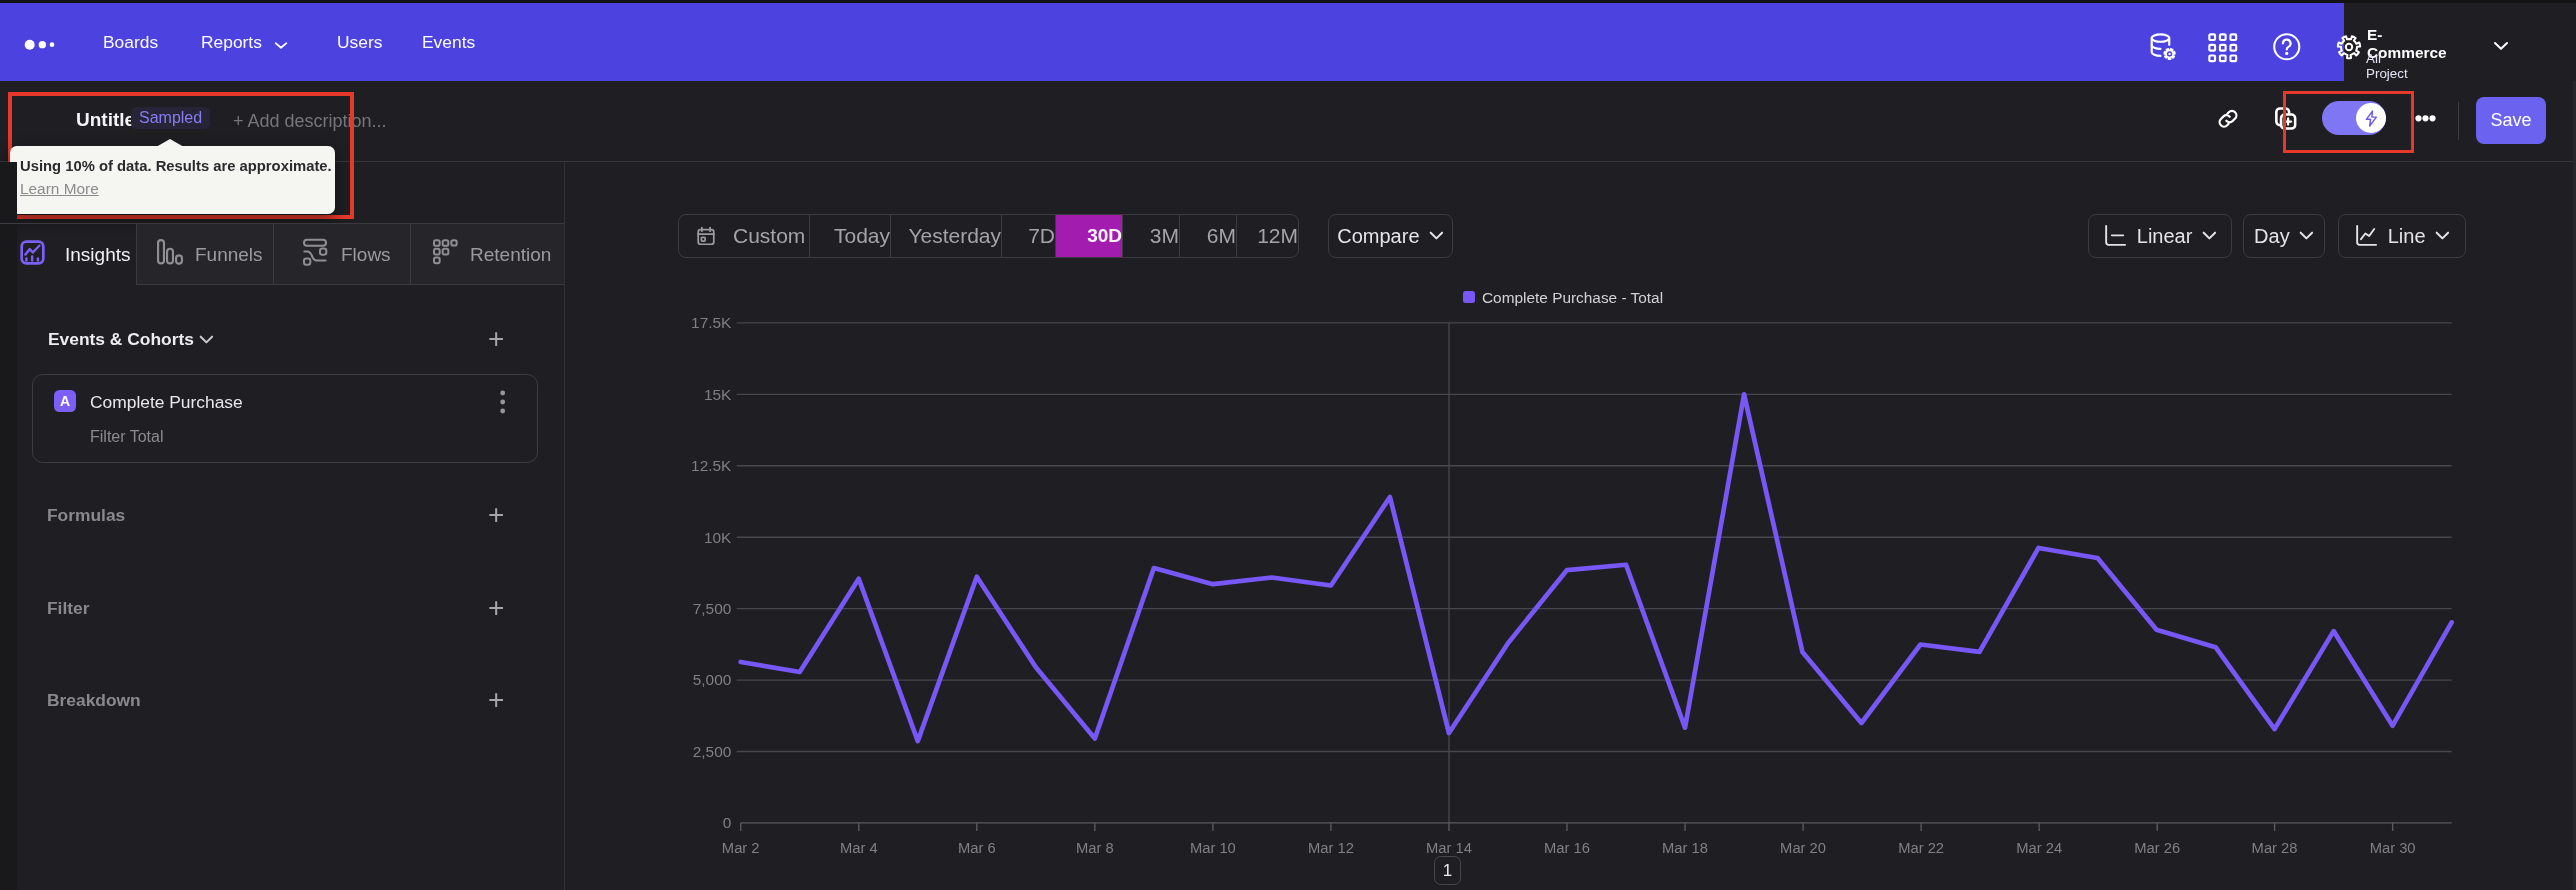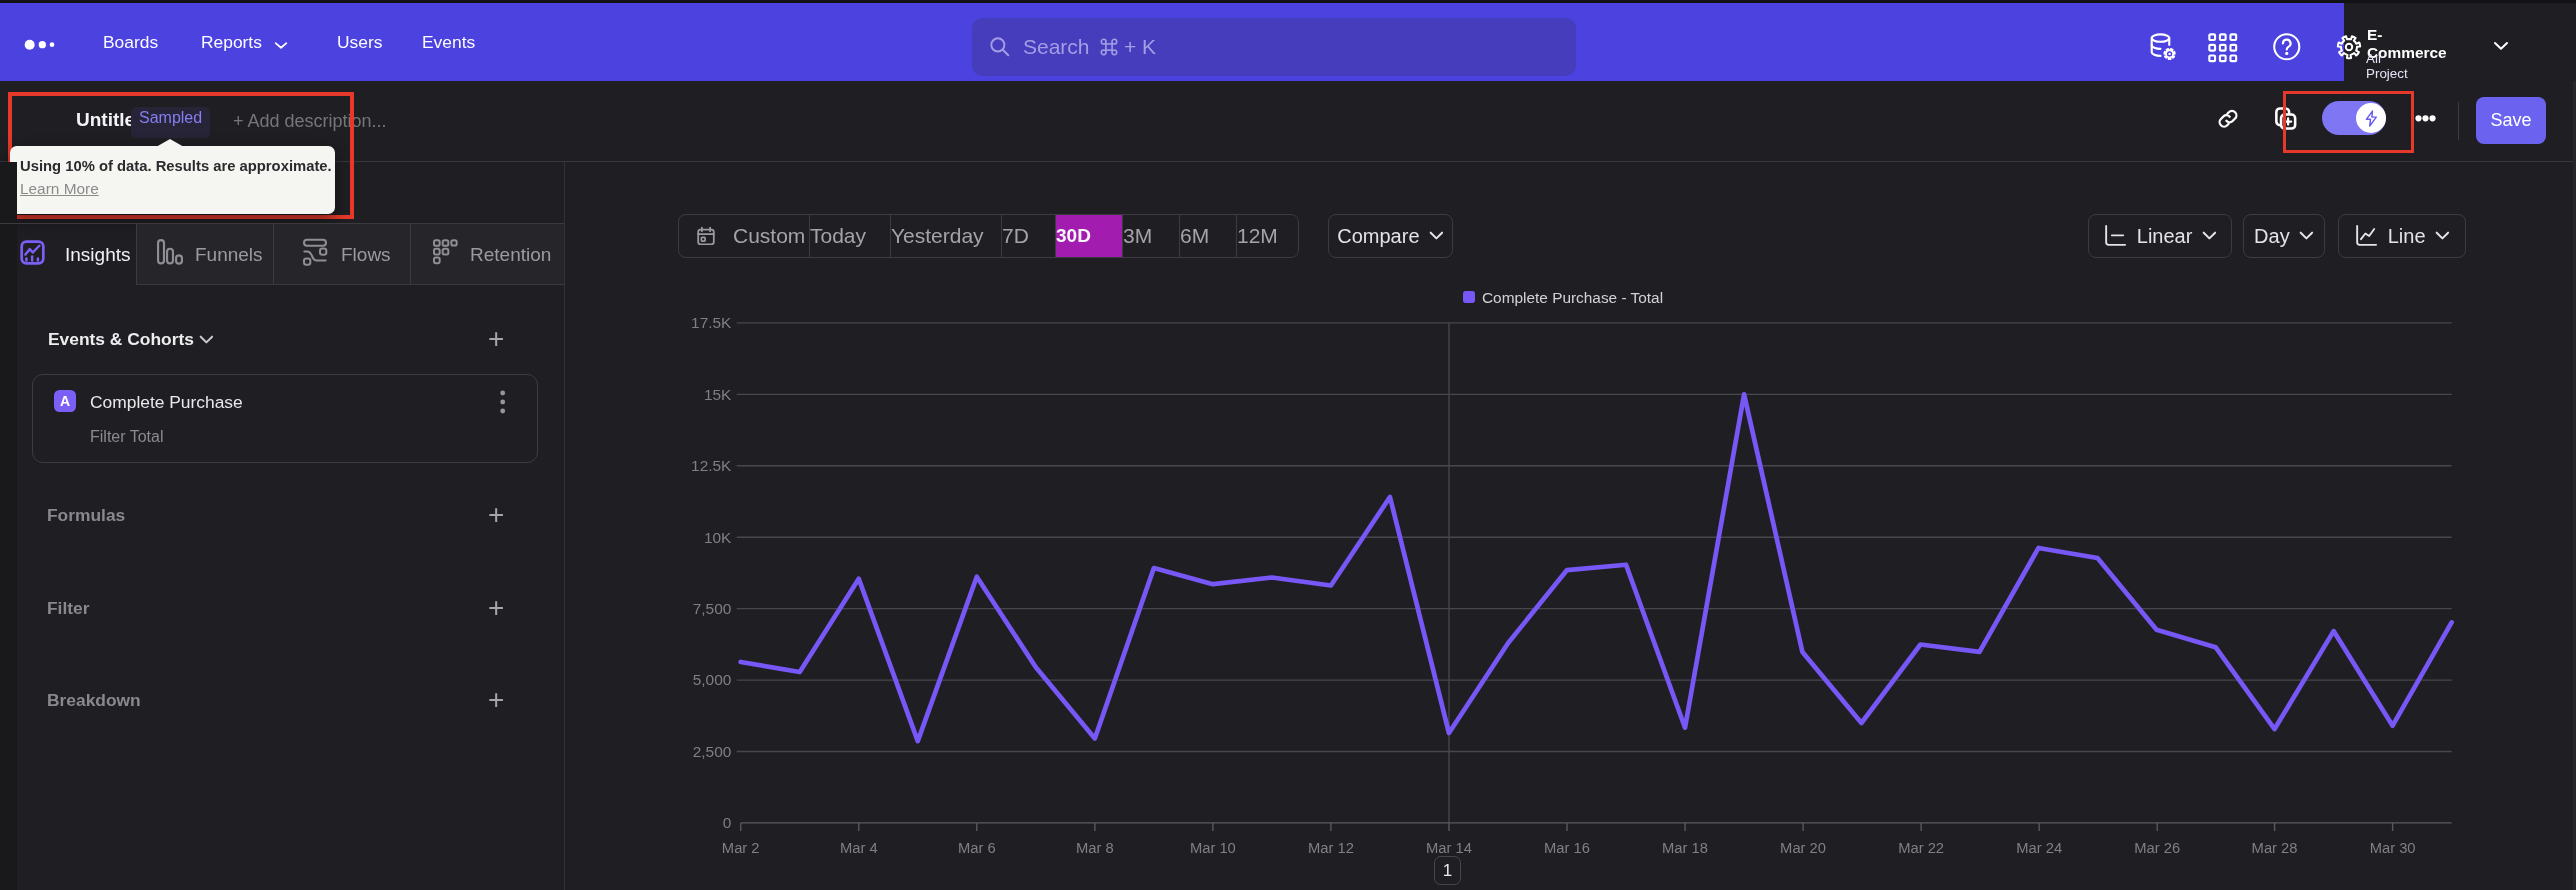--- a/index.html
+++ b/index.html
@@ -11,21 +11,21 @@
   
   #topstrip { left:0; top:0; width:2576px; height:2.7px; background:#131316; }
   #nav { left:0; top:2.7px; width:2344px; height:78px; background:#4B42E0; }
   .navitem { position:absolute; top:0; height:78px; line-height:78px; color:#FCFCFE; font-size:17.4px; font-weight:400; }
   #search { position:absolute; left:972px; top:15.4px; width:604px; height:58px; background:#463DBC; border-radius:10.7px; }
   #search .ph { position:absolute; left:71px; top:0; height:58px; line-height:58px; color:#A49DE6; font-size:21px; }
 
   
   #titlerow { left:0; top:81px; width:2576px; height:81px; background:#1F1F23; border-bottom:1.3px solid #36363B; }
   #untitled { left:51px; top:109px; font-size:19px; font-weight:600; color:#F4F4F6;margin-left:25px; }
-  #sampled { left:131px; top:107px; height:31px; line-height:21.5px; padding:0 8px; background:#272438; border-radius:5.4px; color:#867EF0; font-size:16px; }
+  #sampled { left:131px; top:107px; height:22px; line-height:21.5px; padding:0 8px; background:#272438; border-radius:5.4px; color:#867EF0; font-size:16px; }
   #adddesc { left:233px; top:111px; font-size:18px; color:#75757B; }
 
   
   .redrect { border:4px solid #E6392B; }
   #red1 { left:8px; top:92px; width:346px; height:127px; }
   #red2 { left:2283px; top:91px; width:131px; height:62px; border-width:3.4px; }
 
   
   #tooltip { left:10px; top:146px; width:325px; height:68px; background:#F5F5F2; border-radius:6.7px; box-shadow:0 5.4px 16px rgba(0,0,0,.45); }
   #tooltip .arrow { position:absolute; left:146px; top:-7.4px; width:0; height:0; border-left:14.8px solid transparent; border-right:14.8px solid transparent; border-bottom:8px solid #F5F5F2; }
@@ -52,21 +52,21 @@
   .plus { position:absolute; color:#A5A5AA; font-size:28px; font-weight:300; }
 
   #eventcard { left:32px; top:374px; width:506px; height:89px; border:1.3px solid #3C3C41; border-radius:10.7px; }
   #abadge { left:54px; top:390px; width:22px; height:22px; border-radius:5.4px; background:#7C5FF7; color:#fff; font-size:14px; font-weight:700; text-align:center; line-height:22px; }
   #cp { left:90px; top:392px; font-size:17.4px; color:#E9E9EC; }
   #ct { left:90px; top:428px; font-size:16px; color:#8A8A90; }
 
   
   .btn { position:absolute; top:214px; height:44px; border:1.3px solid #3B3B40; border-radius:8px; color:#E4E4E7; font-size:20px; display:flex; align-items:center; justify-content:center; gap:9.4px; }
   #rangegroup { position:absolute; left:678px; top:214px; height:44px; border:1.3px solid #3B3B40; border-radius:8px; display:flex; }
-  #rangegroup .cell { height:42px; line-height:42px; text-align:left; color:#A3A3A9; font-size:21px; border-right:1.3px solid #3B3B40; }
+  #rangegroup .cell { height:42px; line-height:42px; text-align:right; color:#A3A3A9; font-size:21px; border-right:1.3px solid #3B3B40; }
   #rangegroup .cell:last-child { border-right:none; }
   #rangegroup .active { background:#a21caf; color:#F6F6F8; font-weight:700; font-size:19px; }
 
   
   #legendsq { left:1463px; top:291px; width:12px; height:12px; border-radius:2.7px; background:#7857F7; }
   #legendtx { left:1482px; top:289px; font-size:15.4px; color:#D2D2D6; }
   #pagebox { left:1434px; top:856px; width:27px; height:29px; border:1.3px solid #47474C; border-radius:6.7px; color:#E8E8EA; font-size:17px; text-align:center; line-height:27.5px; }
 </style>
 </head>
 <body>
@@ -77,35 +77,20 @@
       <circle cx="27" cy="16" r="5.5" fill="#fff"></circle>
       <circle cx="41.5" cy="16" r="3.5" fill="#fff"></circle>
     </svg>
     <div class="navitem" style="left:103px">Boards</div>
     <div class="navitem" style="left:201px">Reports</div>
     <svg class="abs" style="left:274px;top:38px" width="14" height="8.7" viewBox="0 0 26 16">
       <path d="M3 4 L13 12.5 L23 4" stroke="#fff" stroke-width="3.2" fill="none" stroke-linecap="round" stroke-linejoin="round"></path>
     </svg>
     <div class="navitem" style="left:337px">Users</div>
     <div class="navitem" style="left:422px">Events</div>
-    <div id="search">
-      <svg class="abs" style="left:16px;top:17.4px" width="23" height="23" viewBox="0 0 42 42">
-        <circle cx="18" cy="18" r="12" stroke="#A49DE6" stroke-width="3.5" fill="none"></circle>
-        <path d="M27 27 L37 37" stroke="#A49DE6" stroke-width="3.5" stroke-linecap="round"></path>
-      </svg>
-      <div class="ph" style="left:51px">Search</div>
-      <div class="ph" style="left:152px">+ K</div>
-      <svg class="abs" style="left:128px;top:19.5px" width="18" height="18" viewBox="0 0 32 32" stroke="#A49DE6" stroke-width="2.8" fill="none">
-        <rect x="10.5" y="10.5" width="11" height="11"></rect>
-        <circle cx="6.5" cy="6.5" r="4.2"></circle>
-        <circle cx="25.5" cy="6.5" r="4.2"></circle>
-        <circle cx="6.5" cy="25.5" r="4.2"></circle>
-        <circle cx="25.5" cy="25.5" r="4.2"></circle>
-      </svg>
-    </div>
 
     <svg class="abs" style="left:2147px;top:29px" width="31" height="31" viewBox="0 0 46 46" fill="none" stroke="#fff" stroke-width="3.2" stroke-linecap="round">
       <ellipse cx="20" cy="9" rx="13" ry="5.5"></ellipse>
       <path d="M7 9 v21 c0 3 5.8 5.5 13 5.5"></path>
       <path d="M33 9 v10"></path>
       <path d="M7 19.5 c0 3 5.8 5.5 13 5.5"></path>
       <path d="M33.50 27.30 A5.2 5.2 0 0 1 34.77 27.46 L35.41 24.94 A7.8 7.8 0 0 1 38.23 26.29 L36.65 28.36 A5.2 5.2 0 0 1 38.23 30.35 L40.60 29.27 A7.8 7.8 0 0 1 41.30 32.32 L38.70 32.38 A5.2 5.2 0 0 1 38.13 34.86 L40.45 36.04 A7.8 7.8 0 0 1 38.50 38.49 L36.83 36.49 A5.2 5.2 0 0 1 34.54 37.59 L35.06 40.14 A7.8 7.8 0 0 1 31.94 40.14 L32.46 37.59 A5.2 5.2 0 0 1 30.17 36.49 L28.50 38.49 A7.8 7.8 0 0 1 26.55 36.04 L28.87 34.86 A5.2 5.2 0 0 1 28.30 32.38 L25.70 32.32 A7.8 7.8 0 0 1 26.40 29.27 L28.77 30.35 A5.2 5.2 0 0 1 30.35 28.36 L28.77 26.29 A7.8 7.8 0 0 1 31.59 24.94 L32.23 27.46 Z" stroke-width="2.6" stroke-linejoin="round"></path>
       <circle cx="33.5" cy="32.5" r="1.8" fill="#fff" stroke="none"></circle>
     </svg>
     <svg class="abs" style="left:2208px;top:30px" width="29.5" height="29.5" viewBox="0 0 44 44" stroke="#fff" stroke-width="3.2" fill="none">

